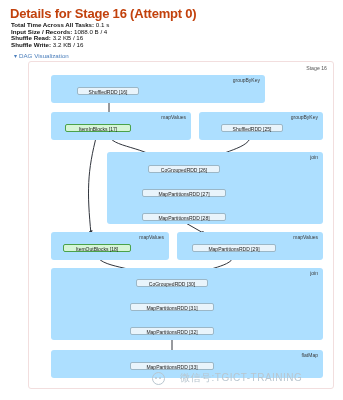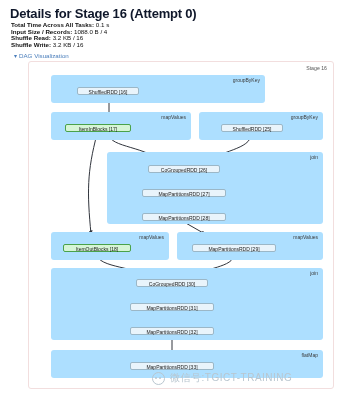--- a/index.html
+++ b/index.html
@@ -9,21 +9,21 @@
     font-family:"Liberation Sans", sans-serif;
     color:#000;
     overflow:hidden;
   }
   .page{position:relative;width:343px;height:400px;}
 
   
   .page-title{
     position:absolute;left:10px;top:6px;
     font-size:13px;font-weight:bold;letter-spacing:-0.2px;
-    color:#0f172a;white-space:nowrap;
+    color:#c2410c;white-space:nowrap;
   }
   .metrics{
     position:absolute;left:11px;top:22px;
     font-size:6.2px;line-height:6.6px;color:#111;
   }
   .metrics div{white-space:nowrap;}
   .metrics b{font-weight:bold;}
   .dag-toggle{
     position:absolute;left:14px;top:52px;
     font-size:6.2px;color:#4a7ebb;white-space:nowrap;
@@ -76,21 +76,21 @@
   }
 
   
   .edges{position:absolute;left:0;top:0;width:304px;height:326px;pointer-events:none;}
 
   
   .watermark{
     position:absolute;left:152px;top:371px;
     font-size:10px;color:#b9c6cf;
     letter-spacing:0.5px;white-space:nowrap;
-    display:flex;align-items:center;gap:5px;
+    display:flex;align-items:center;gap:15px;
   }
   .wm-logo{
     width:11px;height:11px;border-radius:50%;
     border:1.2px solid #b9c6cf;
     display:inline-block;position:relative;flex:none;
   }
   .wm-logo::before,.wm-logo::after{
     content:"";position:absolute;background:#b9c6cf;border-radius:50%;
     width:2px;height:2px;top:4px;
   }

